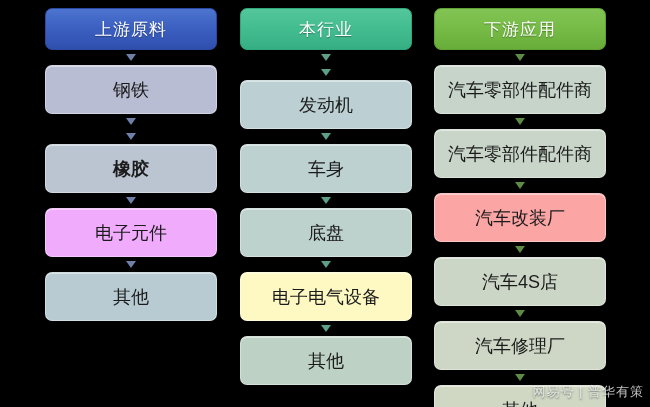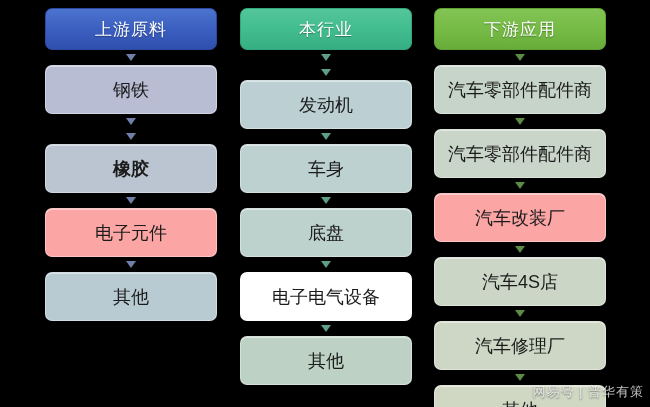--- a/index.html
+++ b/index.html
@@ -111,21 +111,21 @@
       <div class="connector">
         <div class="arrow" style="border-top-color: rgb(111, 127, 168);"></div>
       </div>
       <div class="connector">
         <div class="arrow" style="border-top-color: rgb(111, 127, 168);"></div>
       </div>
       <div class="item-box" style="background: rgb(187, 197, 209); font-weight: bold;">橡胶</div>
       <div class="connector">
         <div class="arrow" style="border-top-color: rgb(111, 127, 168);"></div>
       </div>
-      <div class="item-box" style="background: #fca5a5;">电子元件</div>
+      <div class="item-box" style="background: #f0abfc;">电子元件</div>
       <div class="connector">
         <div class="arrow" style="border-top-color: rgb(111, 127, 168);"></div>
       </div>
       <div class="item-box" style="background: rgb(184, 203, 211);">其他</div>
     </div>
     <div class="column col-1">
       <div class="header-box header-1">本行业</div>
       <div class="connector">
         <div class="arrow" style="border-top-color: rgb(94, 159, 134);"></div>
       </div>
@@ -137,21 +137,21 @@
         <div class="arrow" style="border-top-color: rgb(94, 159, 134);"></div>
       </div>
       <div class="item-box" style="background: rgb(189, 209, 208);">车身</div>
       <div class="connector">
         <div class="arrow" style="border-top-color: rgb(94, 159, 134);"></div>
       </div>
       <div class="item-box" style="background: rgb(189, 210, 205);">底盘</div>
       <div class="connector">
         <div class="arrow" style="border-top-color: rgb(94, 159, 134);"></div>
       </div>
-      <div class="item-box" style="background: #ffffff;">电子电气设备</div>
+      <div class="item-box" style="background: #fef9c3;">电子电气设备</div>
       <div class="connector">
         <div class="arrow" style="border-top-color: rgb(94, 159, 134);"></div>
       </div>
       <div class="item-box" style="background: rgb(189, 210, 197);">其他</div>
     </div>
     <div class="column col-2">
       <div class="header-box header-2">下游应用</div>
       <div class="connector">
         <div class="arrow" style="border-top-color: rgb(94, 138, 71);"></div>
       </div>

